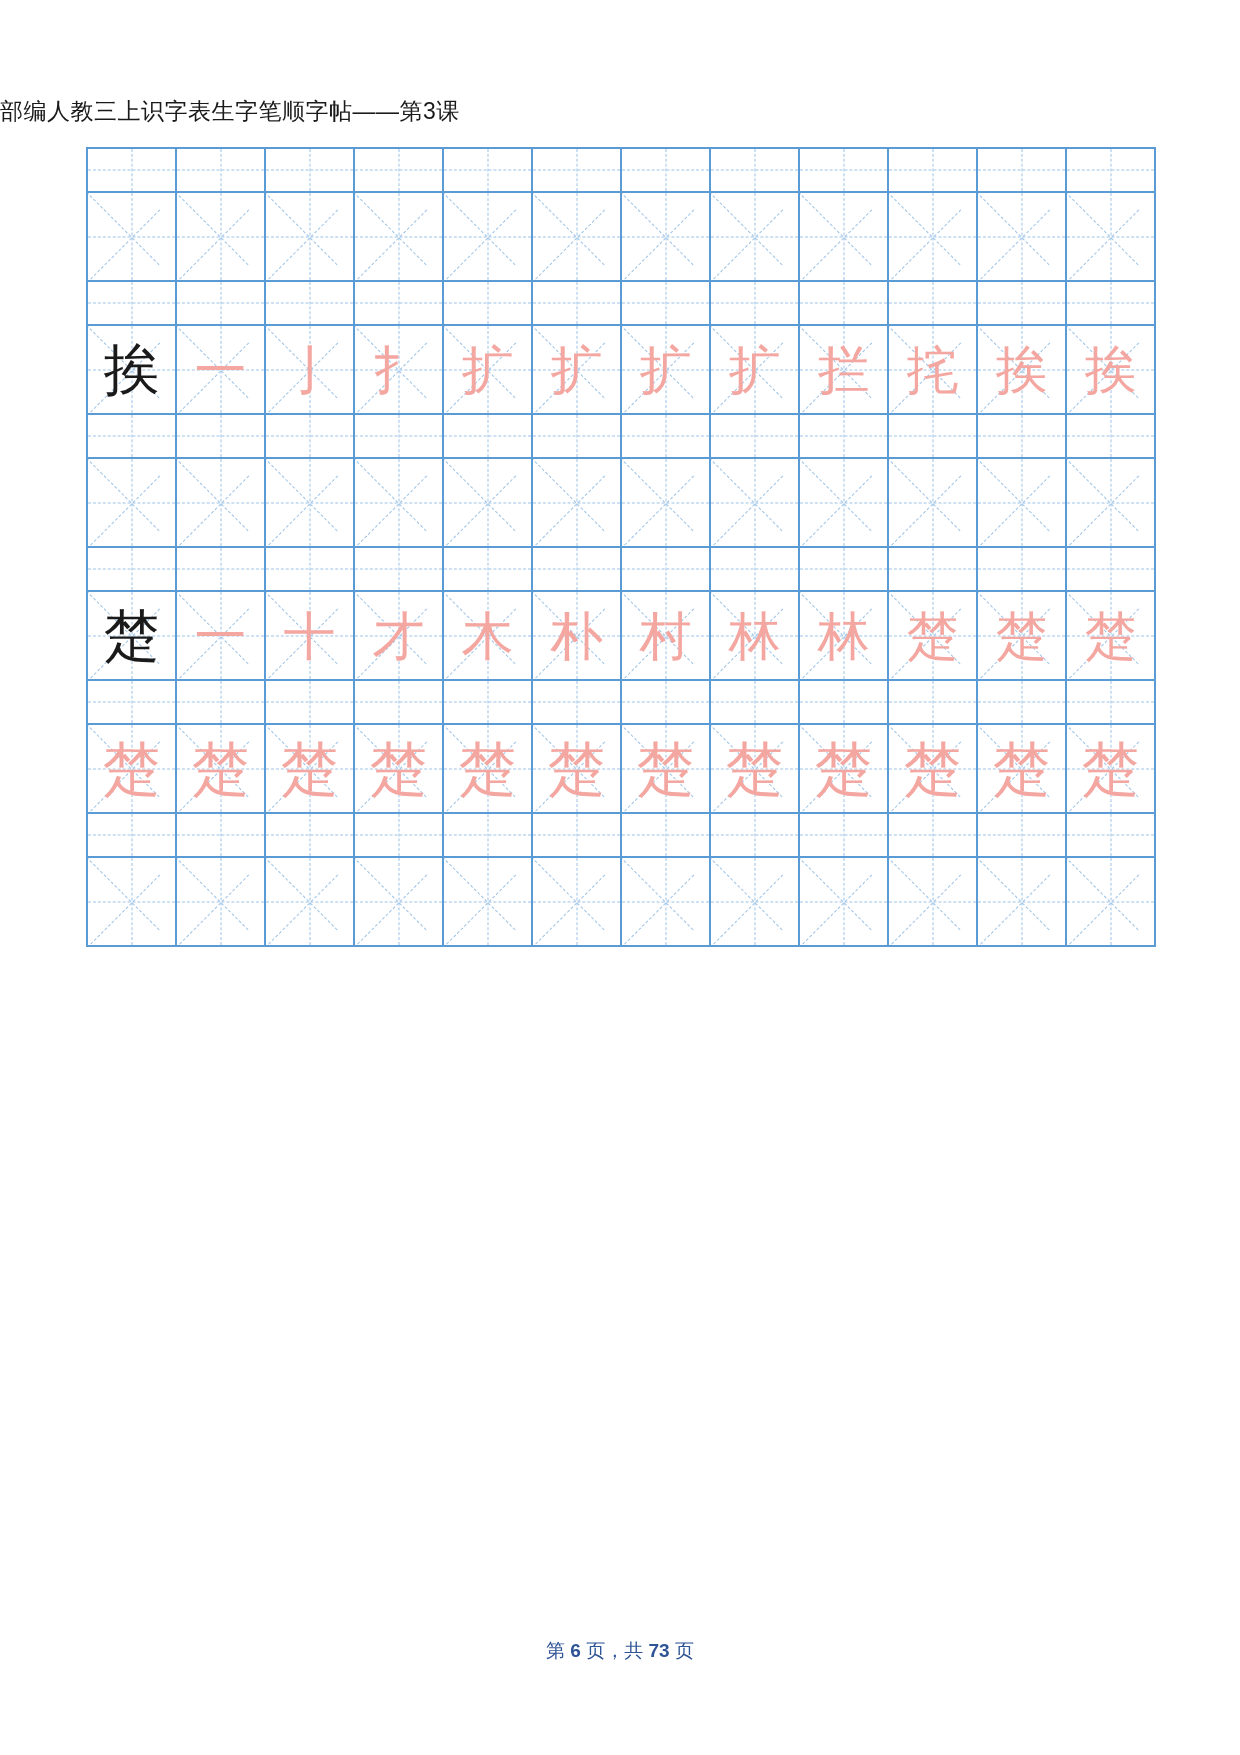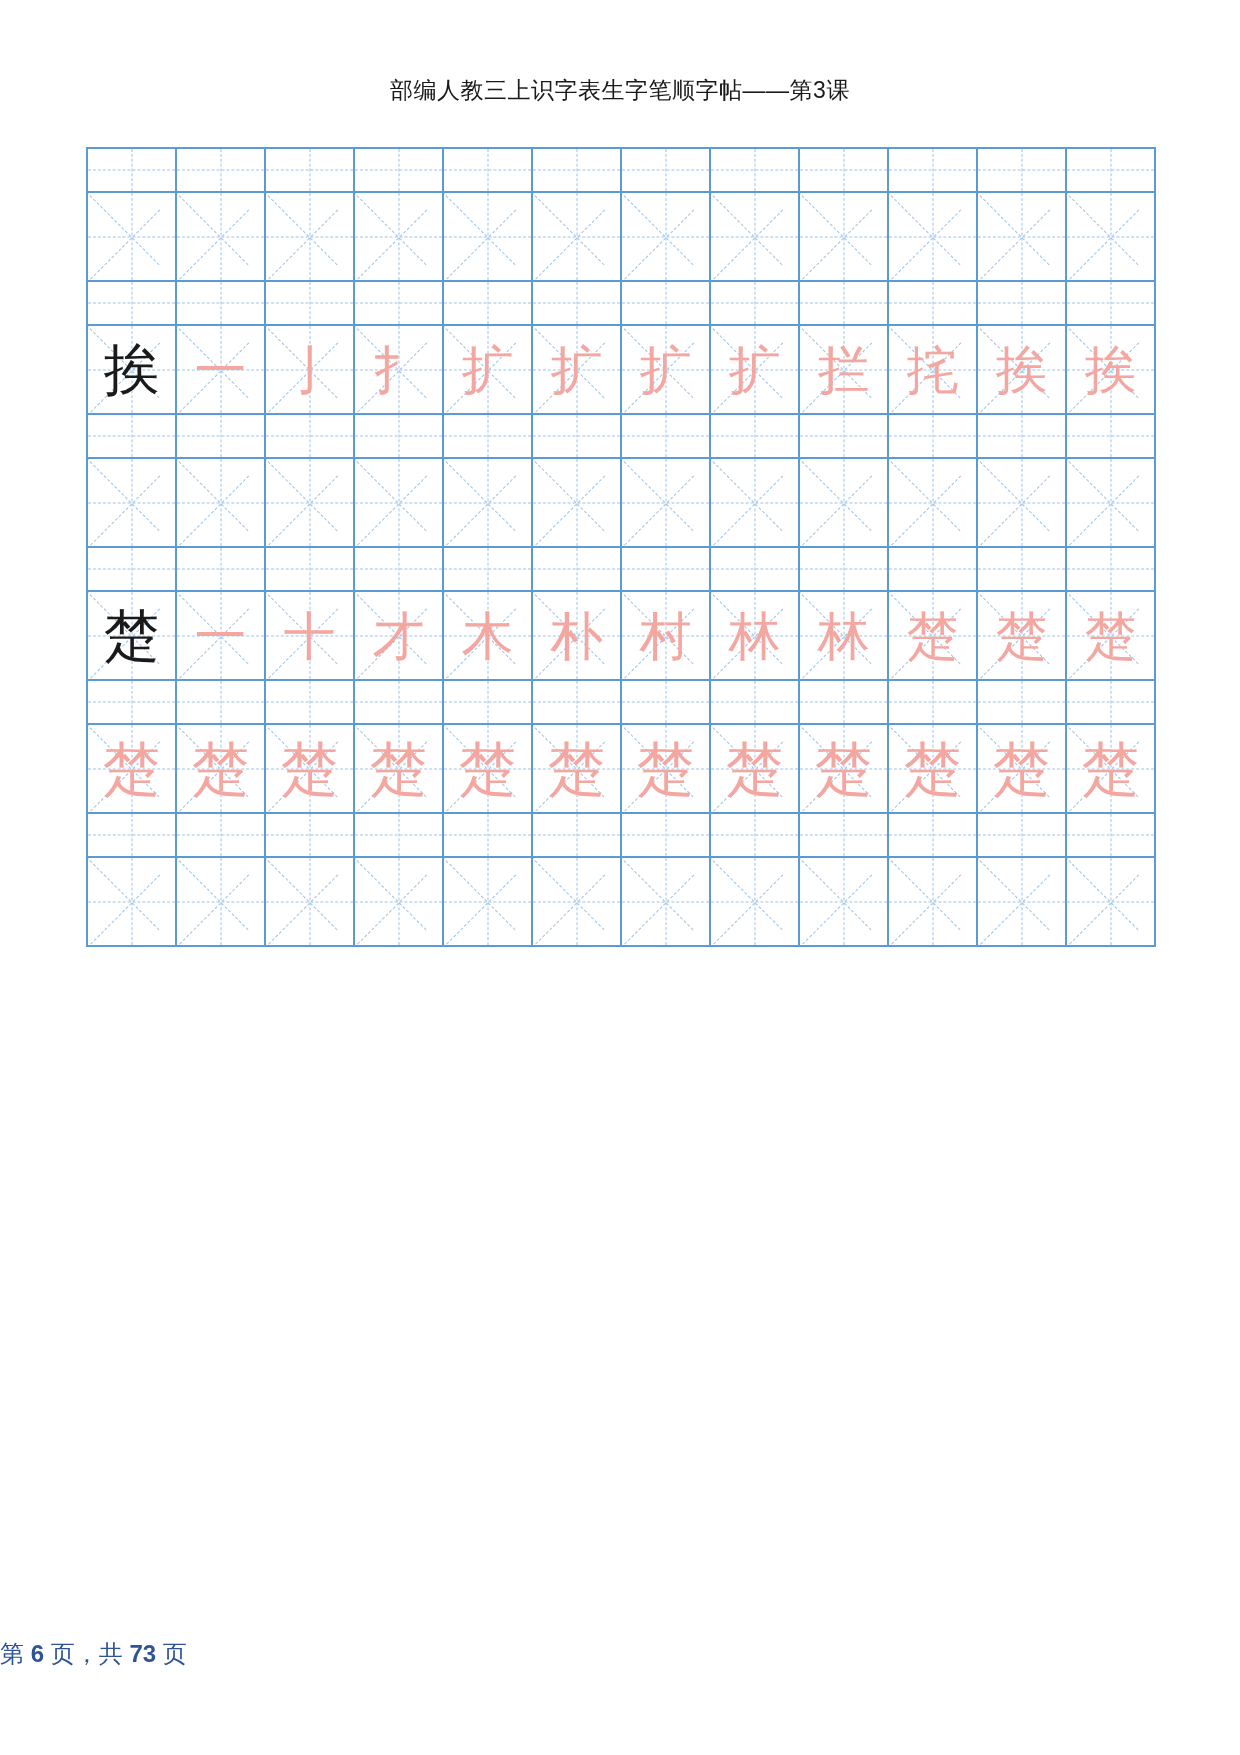--- a/index.html
+++ b/index.html
@@ -8,24 +8,24 @@
     background: #ffffff;
   }
   body {
     width: 1240px;
     height: 1755px;
     font-family: "Liberation Sans", sans-serif;
     position: relative;
     overflow: hidden;
   }
   .page-title {
-    text-align: center;
+    text-align: left;
     font-size: 23px;
     color: #1a1a1a;
-    margin-top: 75px;
+    margin-top: 96px;
     letter-spacing: 0.5px;
     font-family: "Liberation Sans", sans-serif;
   }
 
   
   .sheet {
     position: absolute;
     left: 86px;
     top: 147px;
     width: 1068px;
@@ -100,21 +100,22 @@
   .glyph.stroke {
     color: #f4a6a0;
     font-size: 52px;
   }
 
   .footer {
     position: absolute;
     left: 0;
     right: 0;
     top: 1638px;
-    font-size: 24px;
+    text-align: center;
+    font-size: 19px;
     color: #2f5496;
     font-family: "Liberation Sans", sans-serif;
   }
   .footer .num { font-weight: bold; }
 </style>
 </head>
 <body>
 
 <div class="page-title">部编人教三上识字表生字笔顺字帖——第3课</div>
 

